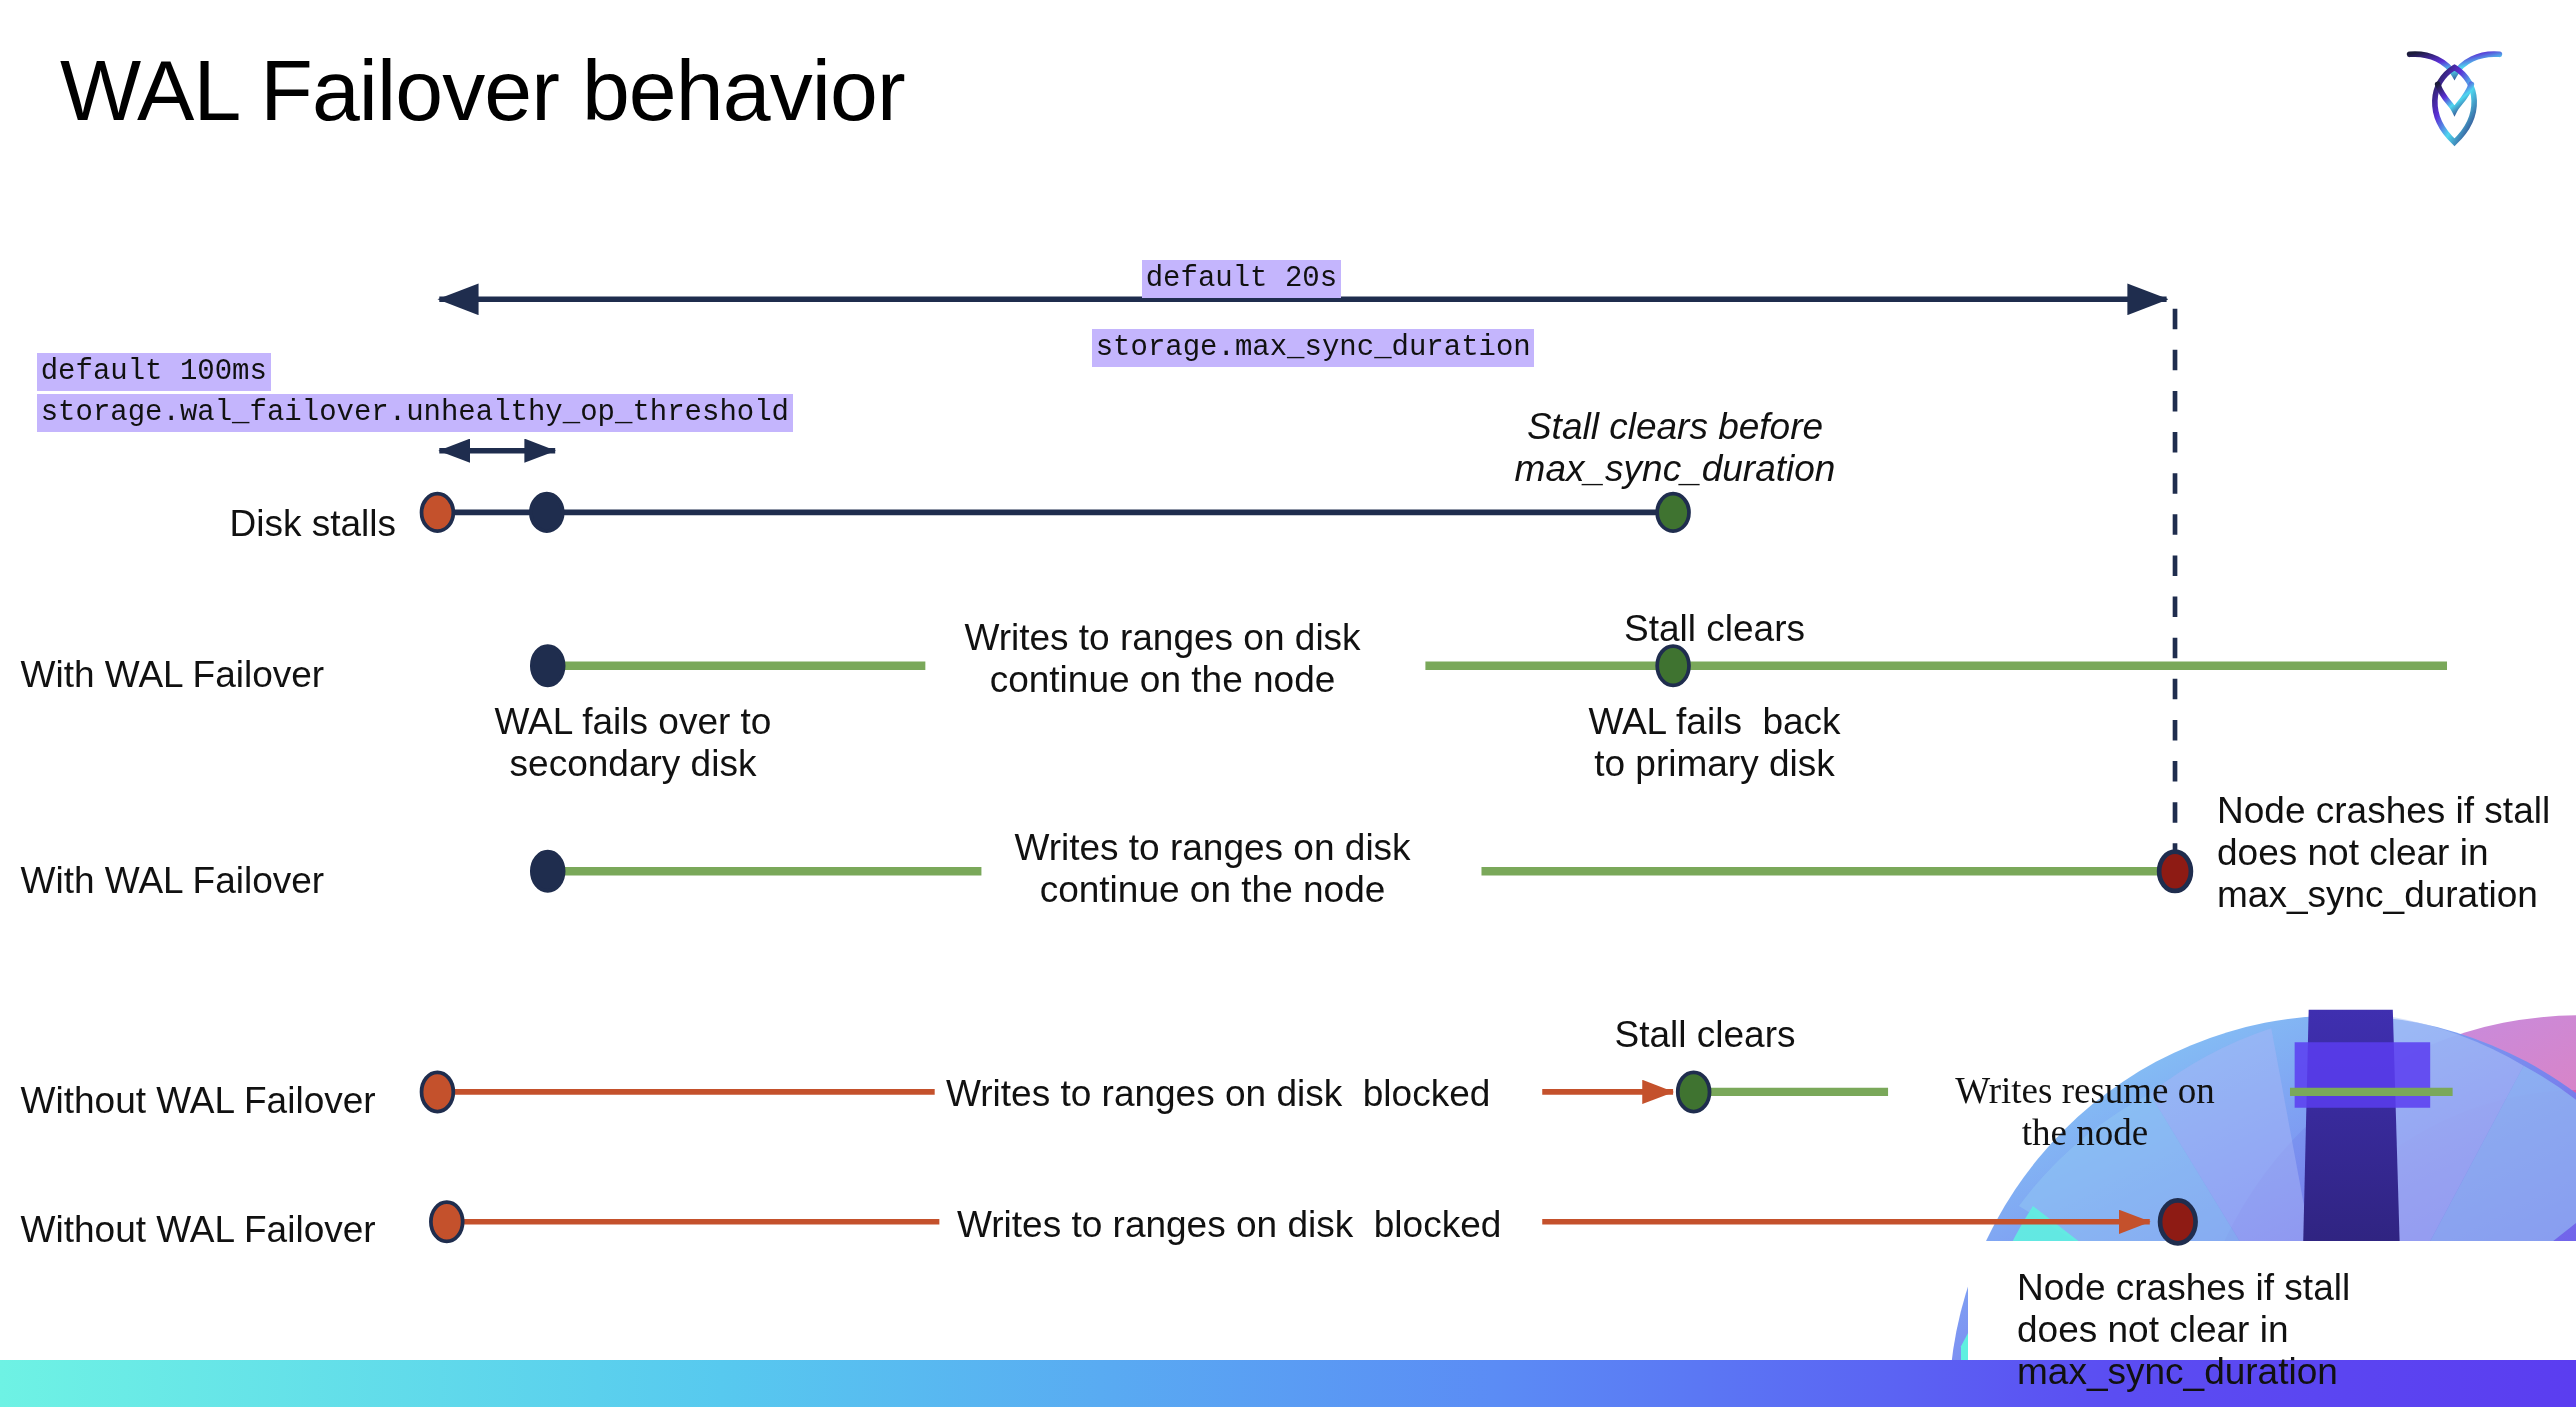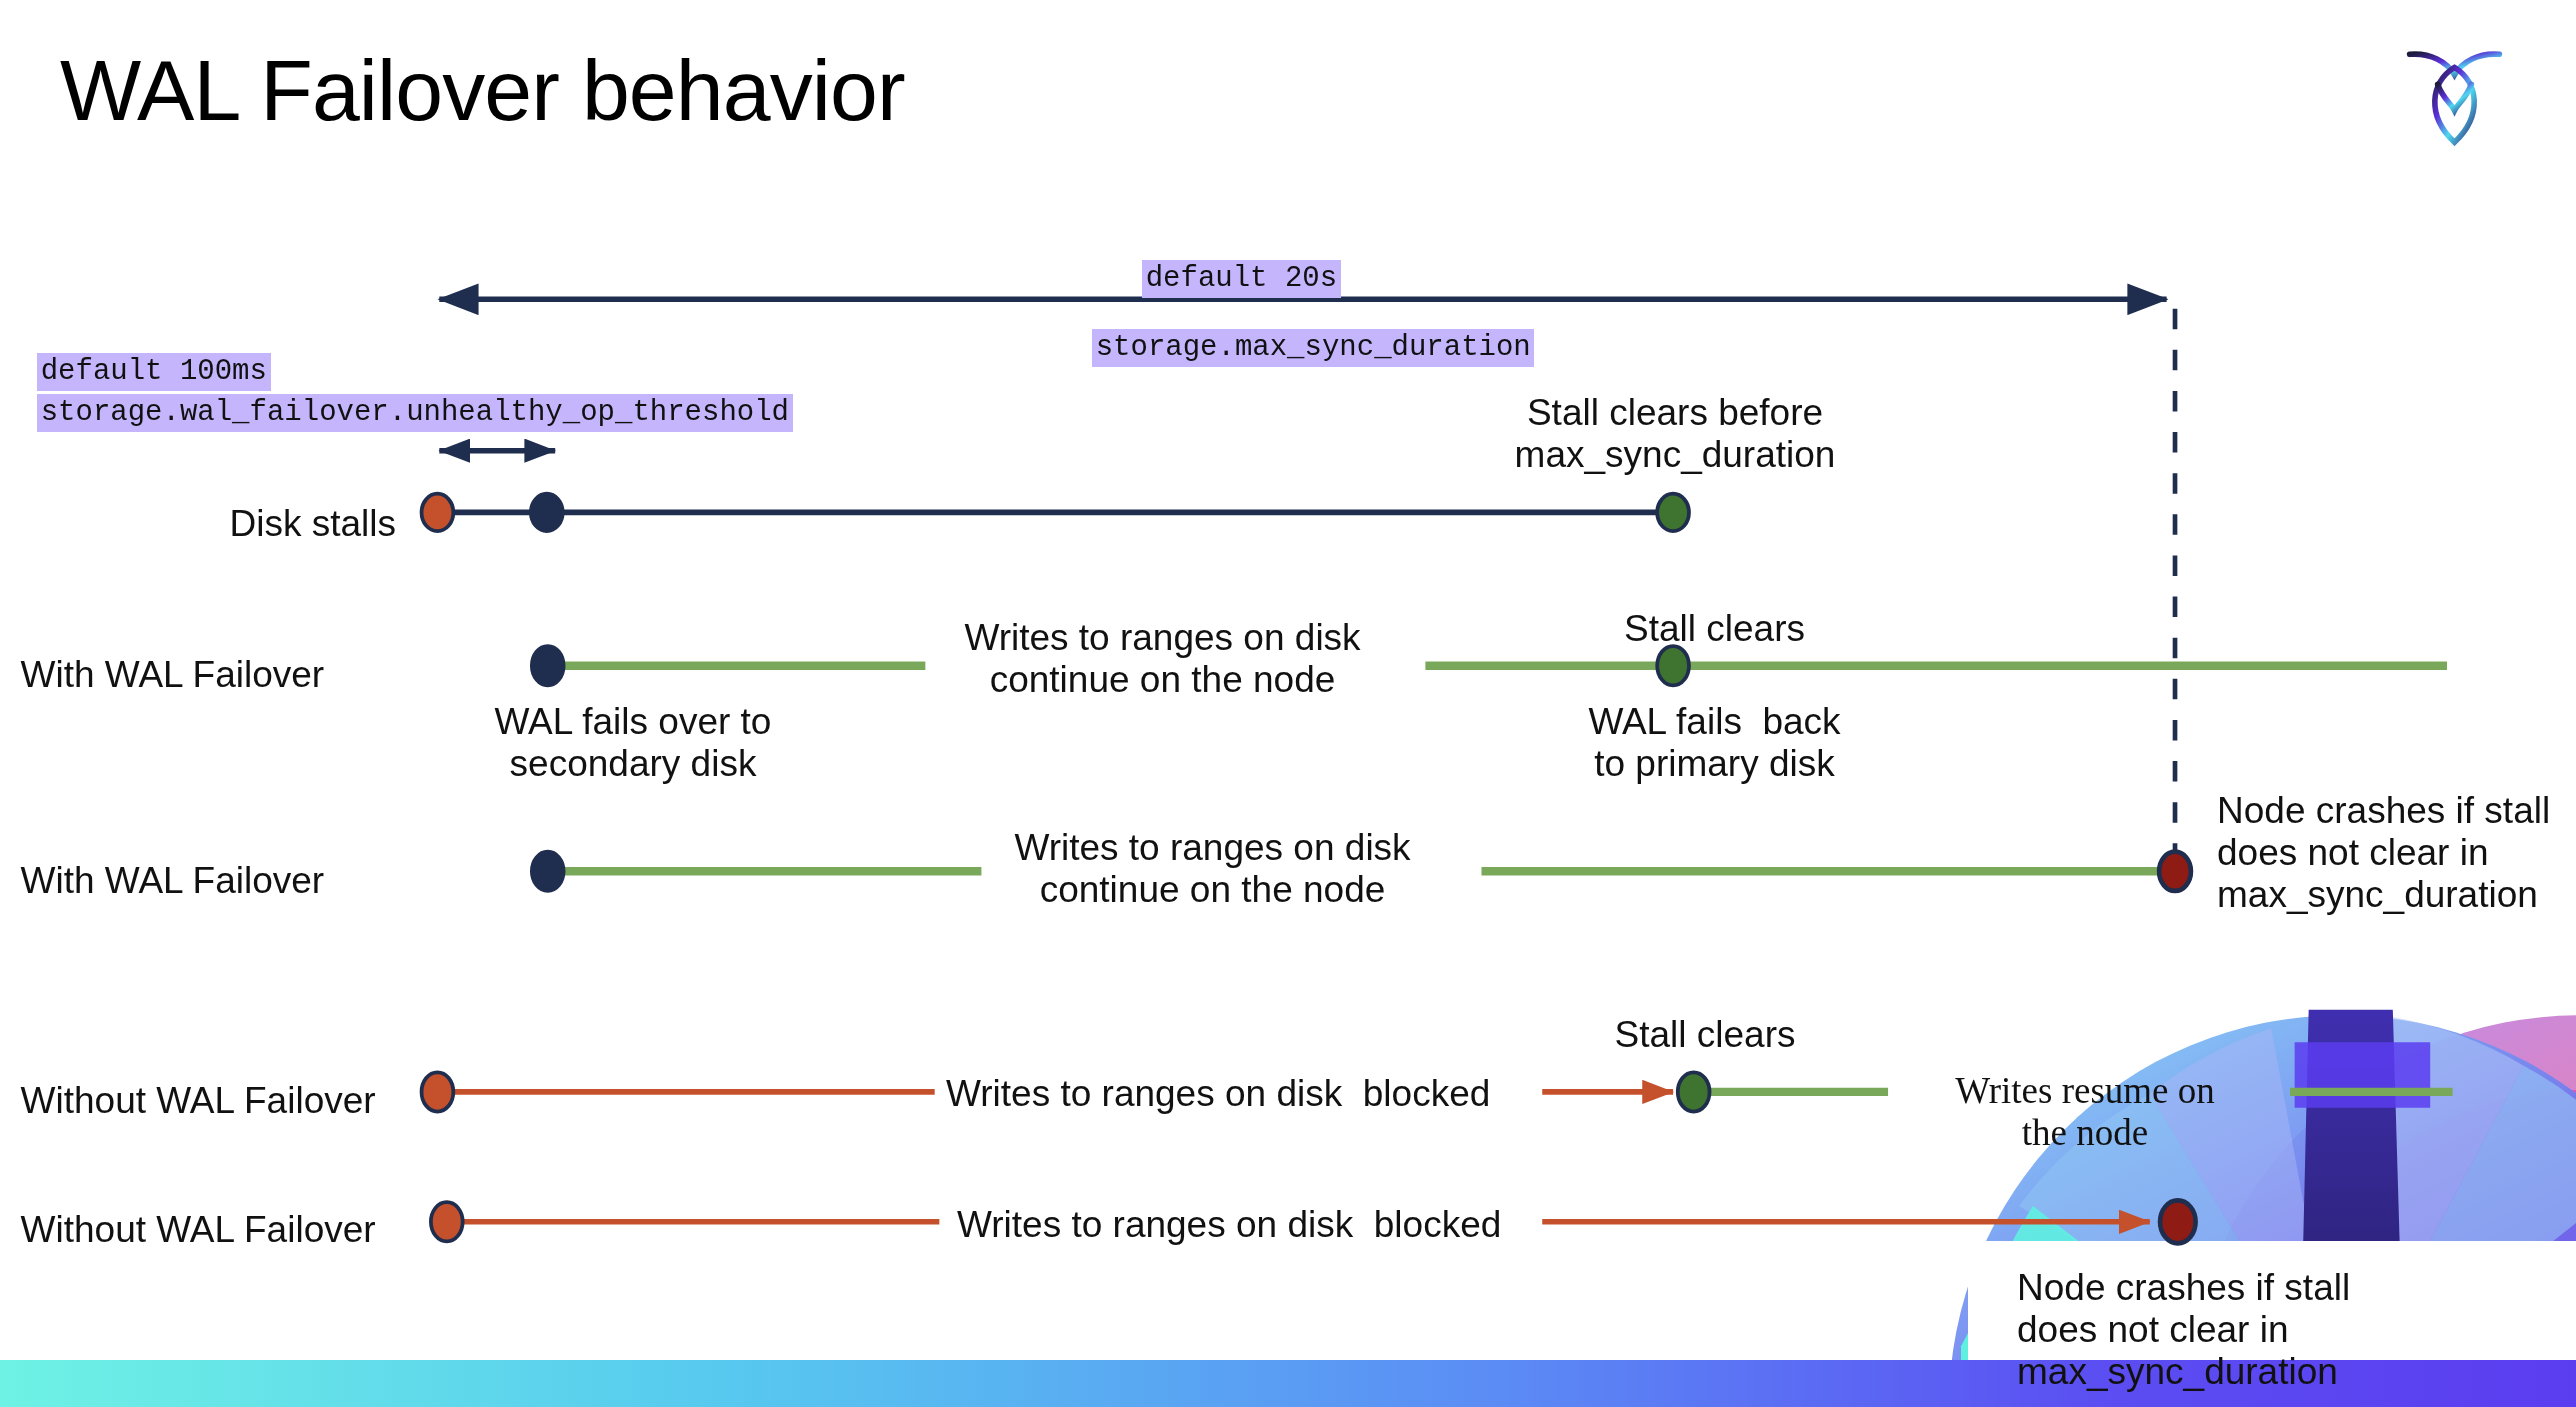--- a/index.html
+++ b/index.html
@@ -251,21 +251,21 @@
   <div class="lbl right" style="left:0px; top:491px; width:396px;">Disk stalls</div>
 
   <div class="lbl" style="left:20.6px; top:654px;">With WAL Failover</div>
 
   <div class="lbl" style="left:20.6px; top:860px;">With WAL Failover</div>
 
   <div class="lbl" style="left:20.6px; top:1080px;">Without WAL Failover</div>
 
   <div class="lbl" style="left:20.6px; top:1209px;">Without WAL Failover</div>
 
-  <div class="lbl center" style="left:1477px; top:392px; width:396px;">Stall clears before
+  <div class="lbl center" style="left:1477px; top:406px; width:396px;font-style:italic;">Stall clears before
 max_sync_duration</div>
 
   <div class="lbl center" style="left:937px; top:617px; width:451px;">Writes to ranges on disk
 continue on the node</div>
   <div class="lbl center" style="left:1581px; top:608px; width:267px;">Stall clears</div>
   <div class="lbl center" style="left:479px; top:701px; width:308px;">WAL fails over to
 secondary disk</div>
   <div class="lbl center" style="left:1553px; top:701px; width:323px;">WAL fails  back
 to primary disk</div>
 

